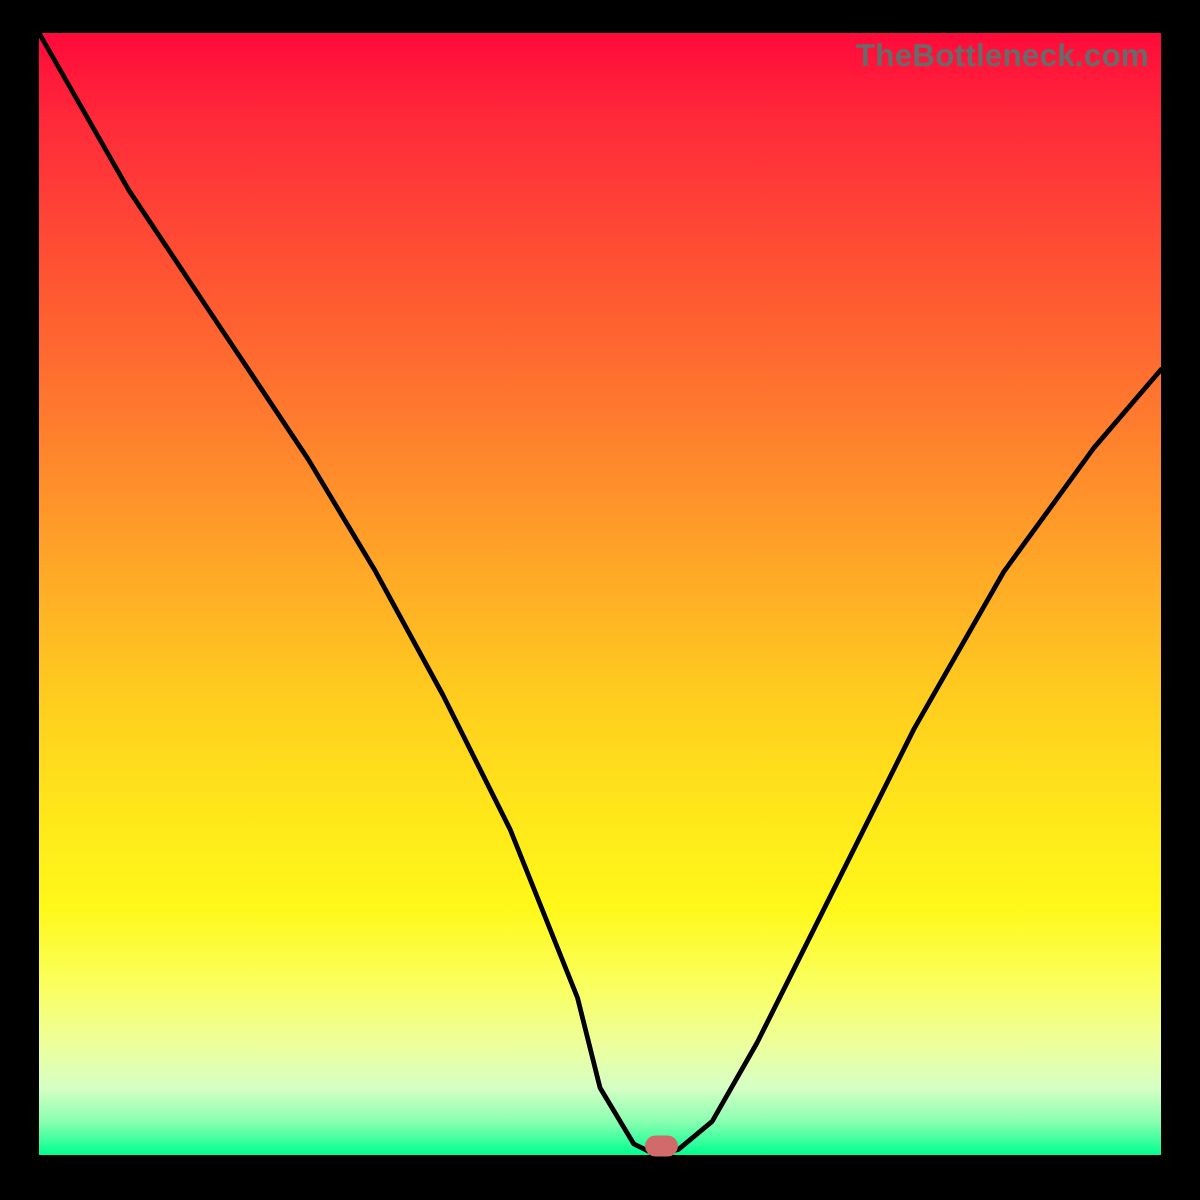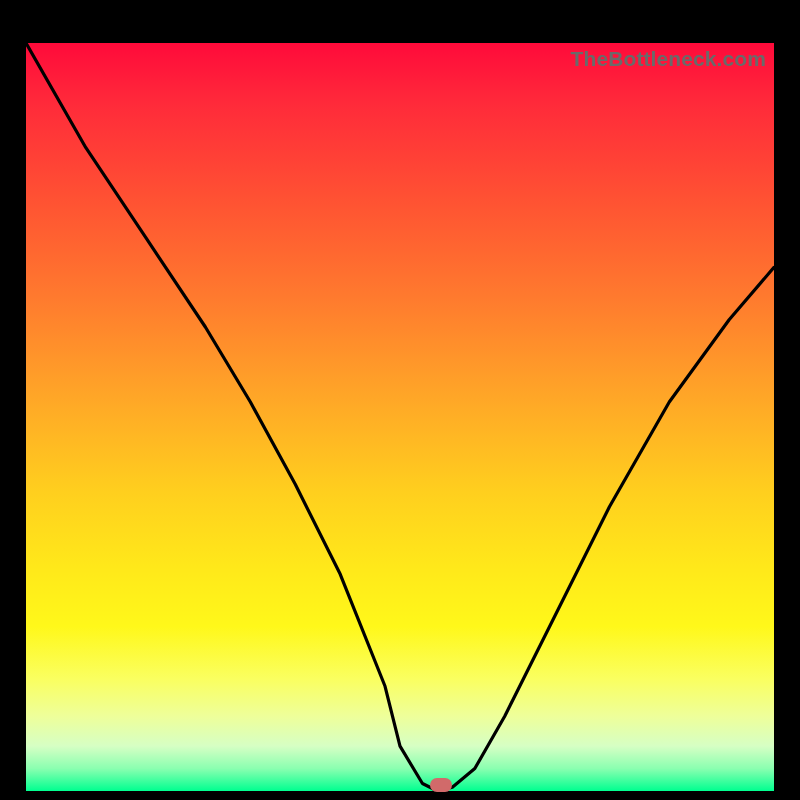--- a/index.html
+++ b/index.html
@@ -6,21 +6,21 @@
   html, body { width: 800px; height: 800px; overflow: hidden; background: #000; }
   .frame {
     width: 800px;
     height: 800px;
     background: #000;
     position: relative;
   }
   .plot {
     position: absolute;
     left: 26px;
-    top: 43px;
+    top: 22px;
     width: 748px;
     height: 748px;
     background: linear-gradient(to bottom,
       #ff0a3a 0%,
       #ff2a3a 8%,
       #ff5532 22%,
       #ff7a2e 34%,
       #ffa228 46%,
       #ffcf1e 60%,
       #ffe81a 70%,

